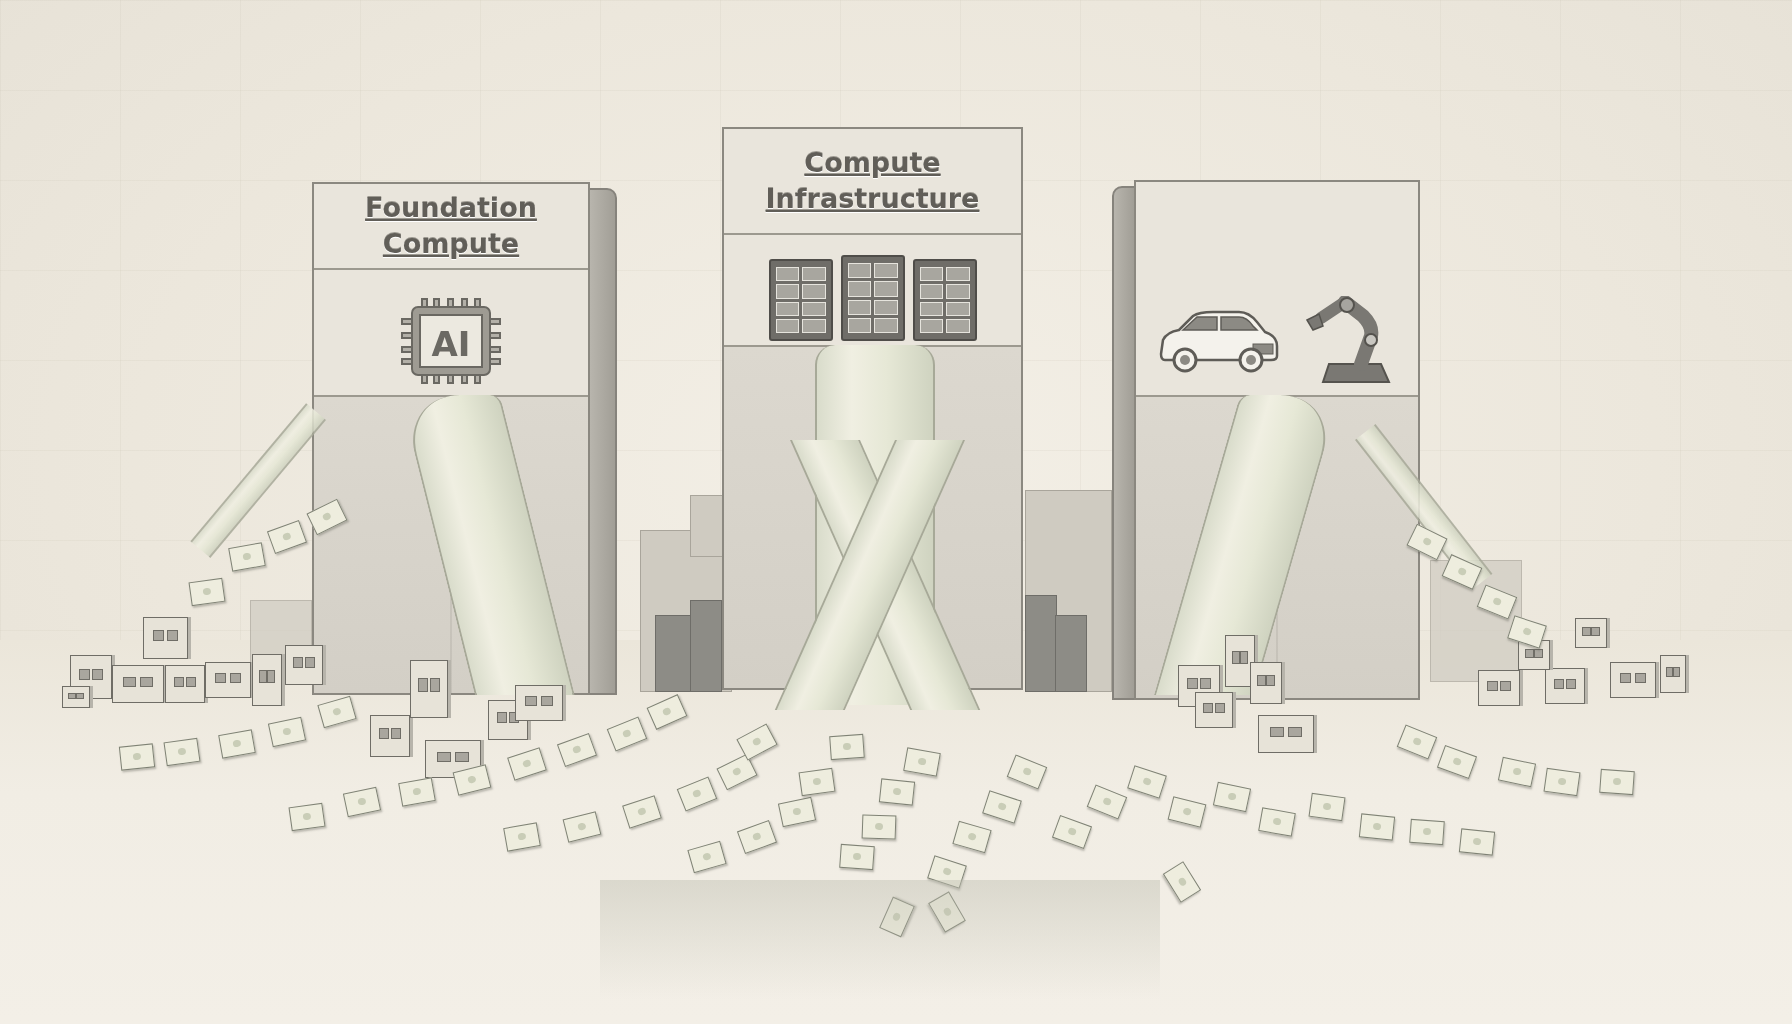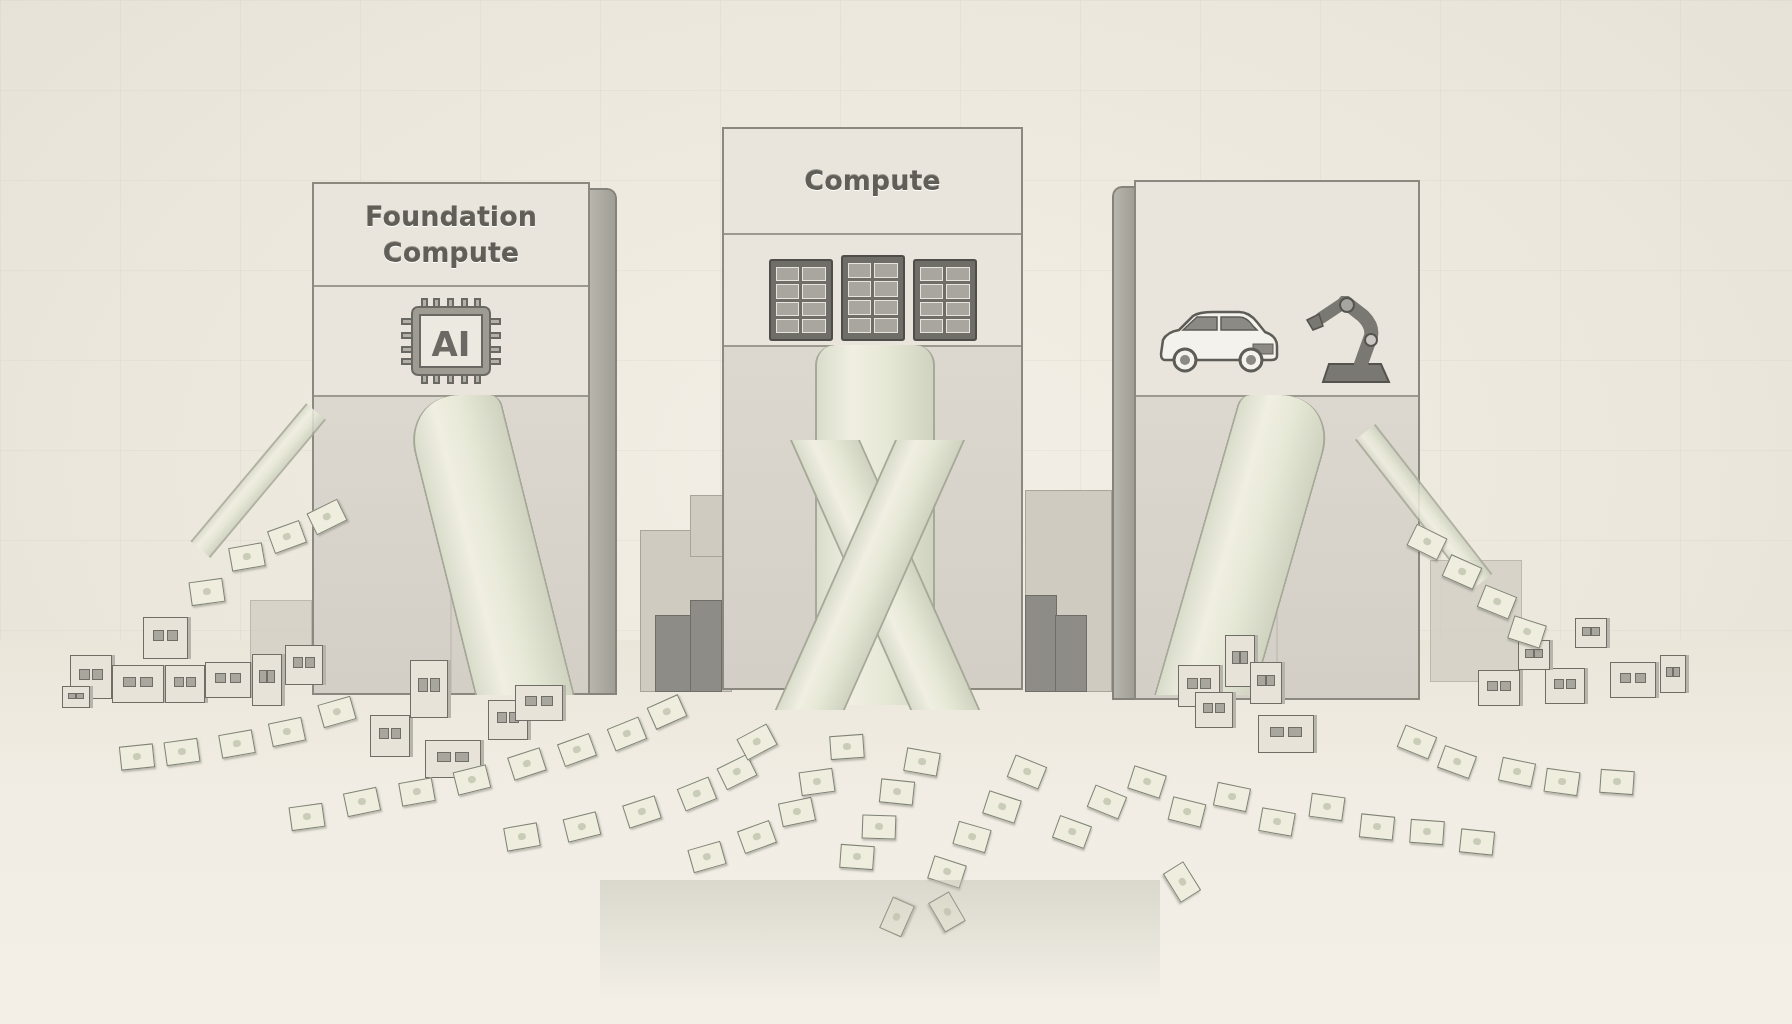--- a/index.html
+++ b/index.html
@@ -34,20 +34,21 @@
     border: 2px solid #86837c; box-sizing: border-box; border-radius: 0 10px 0 0;
   }
   .tower .side.left { border-radius: 10px 0 0 0; }
   .tower .header {
     position: absolute; left: 0; right: 0; top: 0;
     display: flex; flex-direction: column; align-items: center; justify-content: center;
     border-bottom: 2px solid #9c998f; box-sizing: border-box;
     color: #615e58; font-family: "DejaVu Sans", sans-serif; font-weight: bold;
     font-size: 27px; line-height: 36px; text-align: center;
     text-shadow: 0 1px 0 #ffffff, 0 -1px 0 #9d9a92;
+    text-decoration: underline;
   }
   .tower .iconpanel {
     position: absolute; left: 0; right: 0;
     display: flex; align-items: center; justify-content: center; gap: 8px;
     border-bottom: 2px solid #9c998f; box-sizing: border-box;
   }
   .tower .body-lines {
     position: absolute; left: 0; right: 0; bottom: 0;
     background:
       linear-gradient(90deg, transparent 49.5%, rgba(150,146,138,0.35) 50%, transparent 50.5%),
@@ -100,21 +101,21 @@
   <div class="skyline dark" style="left:690px;top:600px;width:30px;height:90px;"></div>
   <div class="skyline" style="left:1025px;top:490px;width:85px;height:200px;"></div>
   <div class="skyline dark" style="left:1025px;top:595px;width:30px;height:95px;"></div>
   <div class="skyline dark" style="left:1055px;top:615px;width:30px;height:75px;"></div>
   <div class="skyline" style="left:1430px;top:560px;width:90px;height:120px;opacity:.7"></div>
   <div class="skyline" style="left:250px;top:600px;width:60px;height:80px;opacity:.7"></div>
 
   <div class="tower" style="left:312px;top:182px;width:305px;height:513px;">
     <div class="side" style="left:276px;width:29px;"></div>
     <div class="face" style="left:0;width:278px;">
-      <div class="header" style="height:103px;">
+      <div class="header" style="height:86px;">
         <span>Foundation</span>
         <span>Compute</span>
       </div>
       <div class="iconpanel" style="top:103px;height:110px;">
         <svg width="110" height="96" viewBox="0 0 110 96">
           <g stroke="#6a6862" stroke-width="2" fill="#b3b0a8">
             <rect x="26" y="6" width="5" height="10"></rect>
               <rect x="38" y="6" width="5" height="10"></rect>
               <rect x="52" y="6" width="5" height="10"></rect>
               <rect x="66" y="6" width="5" height="10"></rect>
@@ -139,20 +140,21 @@
         </svg>
       </div>
       <div class="body-lines" style="top:213px;"></div>
     </div>
   </div>
 
   <div class="tower" style="left:722px;top:127px;width:301px;height:563px;">
     <div class="face" style="left:0;width:301px;">
       <div class="header" style="height:106px;">
         <span>Compute</span>
+        <span>Infrastructure</span>
       </div>
       <div class="iconpanel" style="top:106px;height:112px;align-items:flex-end;padding-bottom:4px;">
         <div class="server-rack">
             <span></span>
             <span></span>
             <span></span>
             <span></span>
             <span></span>
             <span></span>
             <span></span>

